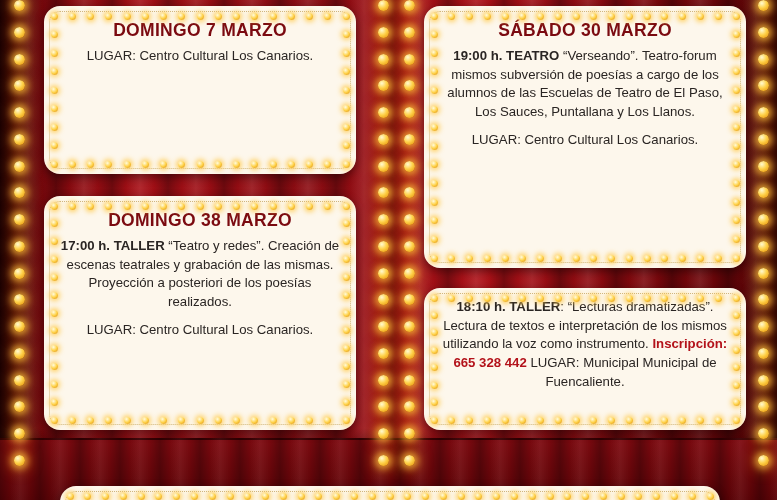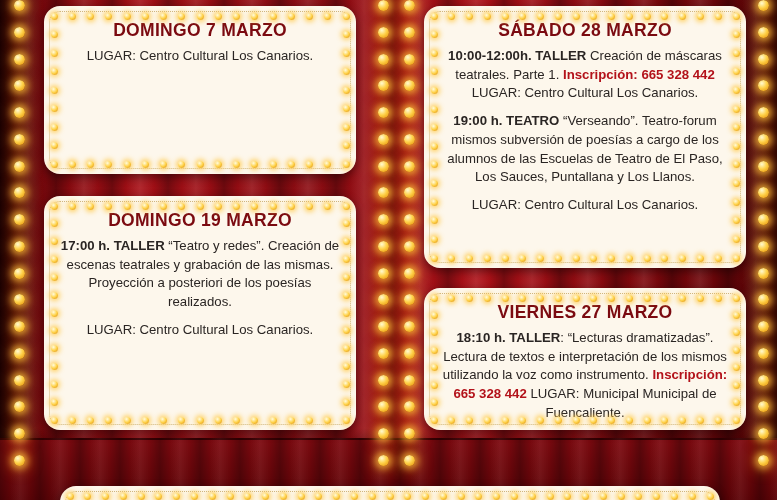--- a/index.html
+++ b/index.html
@@ -323,21 +323,21 @@
       <i style="left: 298.5px; top: 131.333px;"></i>
       <i style="left: 6.5px; top: 149.167px;"></i>
       <i style="left: 298.5px; top: 149.167px;"></i>
       <i style="left: 6.5px; top: 167px;"></i>
       <i style="left: 298.5px; top: 167px;"></i>
       <i style="left: 6.5px; top: 184.833px;"></i>
       <i style="left: 298.5px; top: 184.833px;"></i>
       <i style="left: 6.5px; top: 202.667px;"></i>
       <i style="left: 298.5px; top: 202.667px;"></i>
     </div>
-  <div class="card-title">DOMINGO 19 MARZO</div>
+  <div class="card-title">DOMINGO 38 MARZO</div>
   <div class="card-body">
       <p class="para"><span class="b">17:00 h. </span><span class="b">TALLER</span><span> “Teatro y redes”. Creación de escenas teatrales y grabación de las mismas. Proyección a posteriori de los poesías realizados.</span></p>
       <p class="para"><span>LUGAR: Centro Cultural Los Canarios.</span></p>
     </div>
 </div>
 
 <div class="card" id="card-sab21">
   <div class="card-lights">
       <i style="left: 6.5px; top: 6.5px;"></i>
       <i style="left: 6.5px; top: 248.5px;"></i>
@@ -393,23 +393,22 @@
       <i style="left: 308.5px; top: 155.423px;"></i>
       <i style="left: 6.5px; top: 174.038px;"></i>
       <i style="left: 308.5px; top: 174.038px;"></i>
       <i style="left: 6.5px; top: 192.654px;"></i>
       <i style="left: 308.5px; top: 192.654px;"></i>
       <i style="left: 6.5px; top: 211.269px;"></i>
       <i style="left: 308.5px; top: 211.269px;"></i>
       <i style="left: 6.5px; top: 229.885px;"></i>
       <i style="left: 308.5px; top: 229.885px;"></i>
     </div>
-  <div class="card-title">SÁBADO 28 MARZO</div>
+  <div class="card-title">SÁBADO 30 MARZO</div>
   <div class="card-body">
-      <p class="para"><span class="b">10:00-12:00h. </span><span class="b">TALLER</span><span> Creación de máscaras teatrales. Parte 1. </span><span class="rb">Inscripción: 665 328 442</span><span> LUGAR: Centro Cultural Los Canarios.</span></p>
       <p class="para"><span class="b">19:00 h. </span><span class="b">TEATRO</span><span> “Verseando”. Teatro-forum mismos subversión de poesías a cargo de los alumnos de las Escuelas de Teatro de El Paso, Los Sauces, Puntallana y Los Llanos.</span></p>
       <p class="para"><span>LUGAR: Centro Cultural Los Canarios.</span></p>
     </div>
 </div>
 
 <div class="card" id="card-vie27">
   <div class="card-lights">
       <i style="left: 6.5px; top: 6.5px;"></i>
       <i style="left: 6.5px; top: 128.5px;"></i>
       <i style="left: 24.2647px; top: 6.5px;"></i>
@@ -452,21 +451,20 @@
       <i style="left: 308.5px; top: 41.3571px;"></i>
       <i style="left: 6.5px; top: 58.7857px;"></i>
       <i style="left: 308.5px; top: 58.7857px;"></i>
       <i style="left: 6.5px; top: 76.2143px;"></i>
       <i style="left: 308.5px; top: 76.2143px;"></i>
       <i style="left: 6.5px; top: 93.6429px;"></i>
       <i style="left: 308.5px; top: 93.6429px;"></i>
       <i style="left: 6.5px; top: 111.071px;"></i>
       <i style="left: 308.5px; top: 111.071px;"></i>
     </div>
-  <div class="card-title">VIERNES 27 MARZO</div>
   <div class="card-body">
       <p class="para"><span class="b">18:10 h. </span><span class="b">TALLER</span><span>: “Lecturas dramatizadas”. Lectura de textos e interpretación de los mismos utilizando la voz como instrumento. </span><span class="rb">Inscripción: 665 328 442</span><span> LUGAR: Municipal Municipal de Fuencaliente.</span></p>
     </div>
 </div>
 
 <div class="card" id="card-bottom">
   <div class="card-lights">
       <i style="left: 6.5px; top: 6.5px;"></i>
       <i style="left: 24.2778px; top: 6.5px;"></i>
       <i style="left: 42.0556px; top: 6.5px;"></i>

